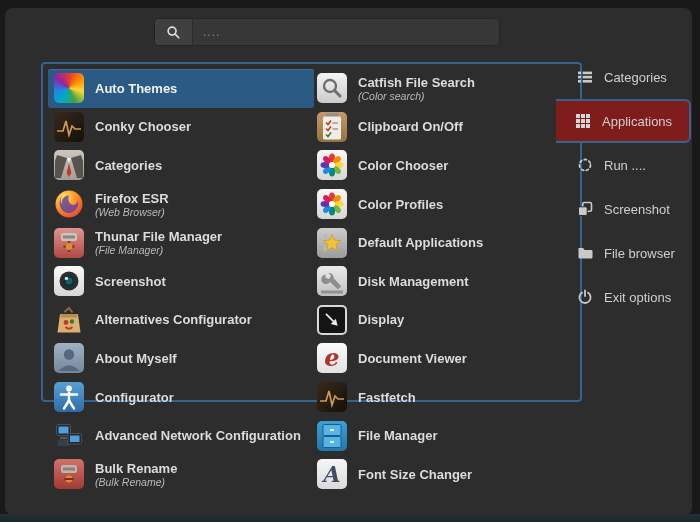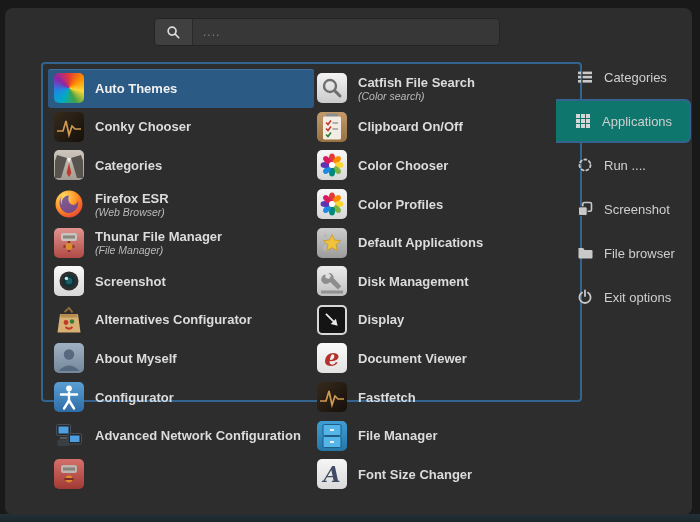--- a/index.html
+++ b/index.html
@@ -59,21 +59,21 @@
   .app-sub {
     color:#b9b9b9; font-style:italic; font-size:10.5px; line-height:12px; white-space:nowrap;
   }
   
   .sidebar { position:absolute; left:551px; top:47px; width:135px; z-index:5; }
   .side-item {
     height:44px; display:flex; align-items:center; gap:11px; padding-left:21px;
     color:#cfcfcf; font-size:13px; cursor:default; background:transparent;
   }
   .side-item.active {
-    background:#0f766e;
+    background:#7f1d1d;
     border:2px solid #35638f; border-left:none;
     border-radius:0 6px 6px 0;
   }
   .side-item.active { padding-left:19px; }
   .side-icon { width:16px; height:16px; flex:none; display:flex; }
   .side-icon svg { width:16px; height:16px; }
   .side-label { white-space:nowrap; }
 </style>
 </head>
 <body>
@@ -235,20 +235,24 @@
   </div>
         <div class="app-row">
     <span class="ibox" style="background:linear-gradient(#d4706a,#a23a34)">
             <svg viewBox="0 0 30 30">
               <rect x="7" y="6" width="16" height="8" rx="2" fill="#bcb6ae"></rect>
               <rect x="9" y="8.5" width="12" height="3" fill="#87827b"></rect>
               <circle cx="15" cy="20" r="3.4" fill="#d98f2b"></circle>
               <path d="M10.5,20 h9" stroke="#7c2b25" stroke-width="2"></path>
             </svg>
           </span>
+    <span class="app-text">
+      <span class="app-name">Bulk Rename</span>
+      <span class="app-sub">(Bulk Rename)</span>
+    </span>
   </div>
       </div>
     <div class="col col-right" id="col-right">
         <div class="app-row">
     <span class="ibox" style="background:linear-gradient(#f4f4f4,#cbcbcb)">
             <svg viewBox="0 0 30 30">
               <circle cx="13" cy="13" r="6" fill="none" stroke="#6f6f6f" stroke-width="2.4"></circle>
               <line x1="17.6" y1="17.6" x2="23" y2="23" stroke="#6f6f6f" stroke-width="3" stroke-linecap="round"></line>
             </svg>
           </span>

